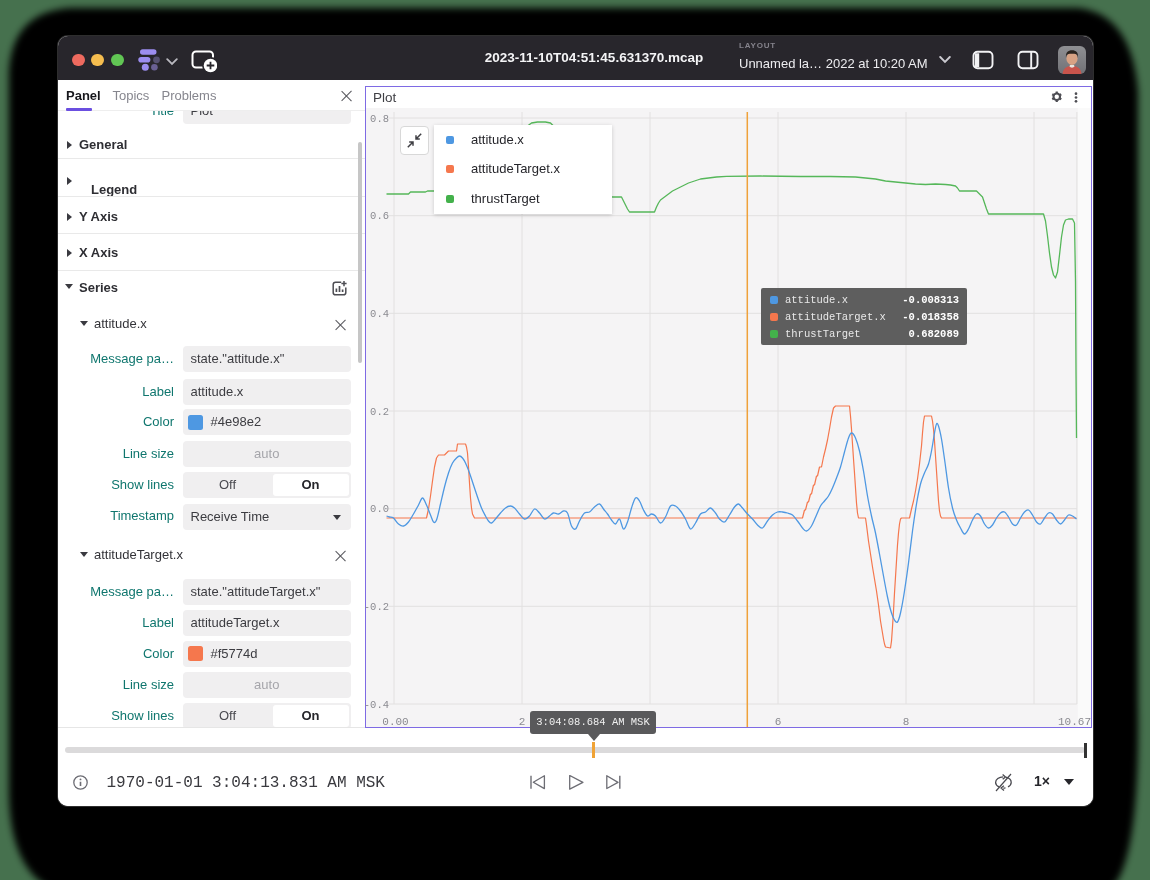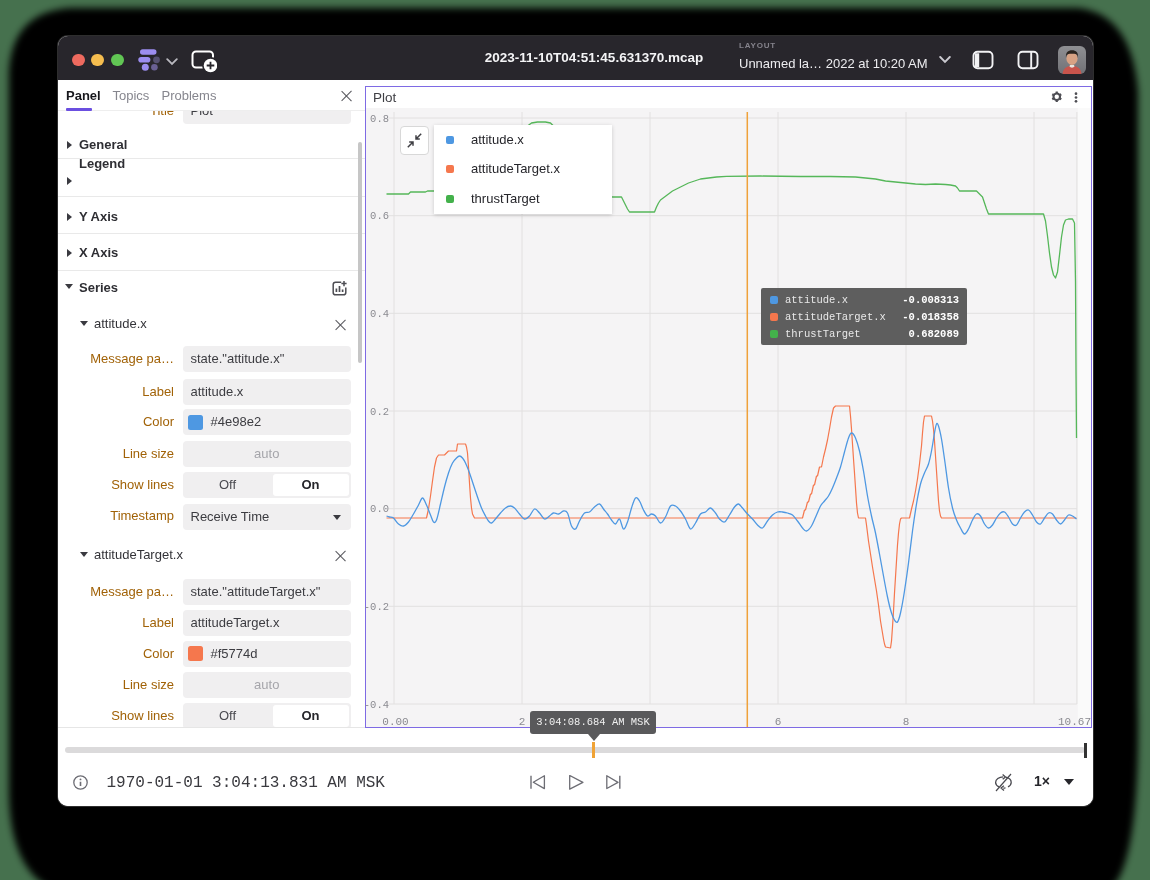--- a/index.html
+++ b/index.html
@@ -7,21 +7,21 @@
 .abs { position:absolute; }
 .shadowblob { position:absolute; left:0; top:0; width:1150px; height:880px; }
 .win { position:absolute; left:58px; top:36px; width:1035px; height:770px; background:#fff; border-radius:10px; overflow:hidden; box-shadow:0 0 0 1px rgba(255,255,255,0.18); }
 .titlebar { position:absolute; left:0; top:0; width:1035px; height:44px; background:#28262c; }
 .tl { position:absolute; top:17.5px; width:12.5px; height:12.5px; border-radius:50%; }
 .sidebar { position:absolute; left:0; top:44px; width:307px; height:648px; background:#fff; }
 .tabs { position:absolute; left:0; top:0; width:307px; height:31px; background:#fff; border-bottom:1px solid #eee; }
 .tab { position:absolute; top:0; height:31px; line-height:31px; font-size:13px; color:#86868e; }
 .tab.active { color:#17171c; font-weight:bold; }
 .scont { position:absolute; left:0; top:31px; width:307px; height:617px; overflow:hidden; background:#fff; }
-.rowlab { position:absolute; width:110px; text-align:right; font-size:13px; color:#a16207; height:26px; line-height:26px; right:191px; }
+.rowlab { position:absolute; width:110px; text-align:right; font-size:13px; color:#0f766e; height:26px; line-height:26px; right:191px; }
 .field { position:absolute; left:124.5px; width:168.5px; height:26px; background:#f0eff0; border-radius:4px; font-size:13px; color:#3c3c41; line-height:26px; padding-left:8px; }
 .sechead { position:absolute; left:21px; font-size:13px; font-weight:bold; color:#2e2e33; height:20px; line-height:20px; }
 .divid { position:absolute; left:0; width:307px; height:1px; background:#e9e9e9; }
 .arr { position:absolute; width:0; height:0; }
 .arr.r { border-left:5px solid #3a3a40; border-top:4px solid transparent; border-bottom:4px solid transparent; }
 .arr.d { border-top:5px solid #3a3a40; border-left:4px solid transparent; border-right:4px solid transparent; }
 .xbtn { position:absolute; width:11px; height:11px; }
 .xbtn:before,.xbtn:after { content:""; position:absolute; left:5px; top:-1px; width:1.4px; height:14px; background:#55555b; }
 .xbtn:before { transform:rotate(45deg); } .xbtn:after { transform:rotate(-45deg); }
 .plot { position:absolute; left:307px; top:50px; width:727px; height:642px; background:#fff; border:1px solid #7e6ae4; }
@@ -103,21 +103,21 @@
 </div>
 <div class="scont">
 <div class="rowlab" style="top:-13.5px;">Title</div>
 <div class="field" style="top:-13.5px;">Plot</div>
 
 <div class="arr r" style="left:9px;top:30px;"></div>
 <div class="sechead" style="top:24px;">General</div>
 <div class="divid" style="top:46.7px;"></div>
 
 <div class="arr r" style="left:9px;top:65.8px;"></div>
-<div class="sechead" style="top:43px;">Legend</div>
+<div class="sechead" style="top:69px;margin-left:12px;">Legend</div>
 <div class="divid" style="top:85px;"></div>
 
 <div class="arr r" style="left:9px;top:102px;"></div>
 <div class="sechead" style="top:96px;">Y Axis</div>
 <div class="divid" style="top:122.3px;"></div>
 
 <div class="arr r" style="left:9px;top:137.9px;"></div>
 <div class="sechead" style="top:131.9px;">X Axis</div>
 <div class="divid" style="top:159px;"></div>
 

